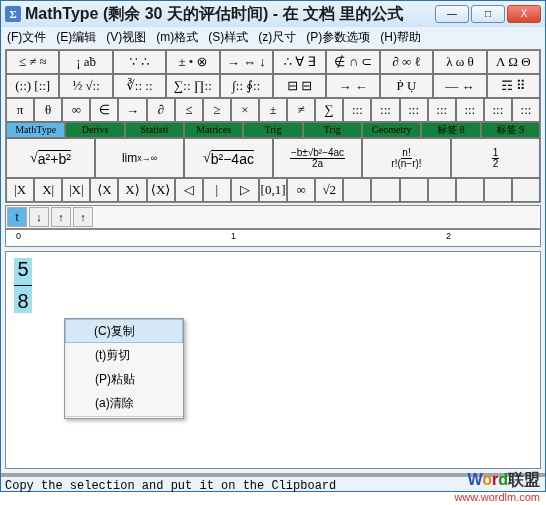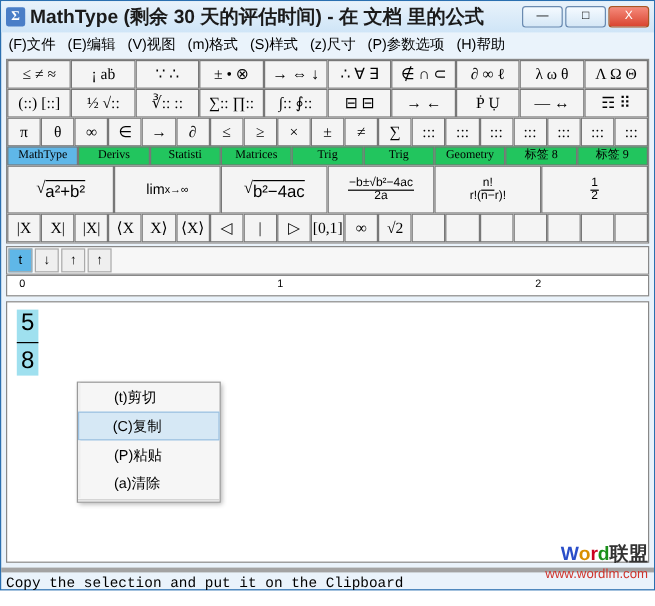--- a/index.html
+++ b/index.html
@@ -10,41 +10,41 @@
   .titlebar .title { font-size: 16px; color:#1b1b1b; flex:1; white-space:nowrap; overflow:hidden;font-weight:bold; }
   .winbtns { display:flex; gap:2px; }
   .winbtn { width: 34px; height: 18px; border:1px solid #6a8ab0; background:linear-gradient(#f5faff,#d5e7f6); border-radius:3px; font-size:10px; text-align:center; line-height:15px; cursor:pointer; }
   .winbtn.close { background: linear-gradient(#f58a7b,#d94530); color:#fff; border-color:#a52; }
   .menubar { height: 20px; display:flex; padding: 0 6px; font-size:12px; color:#000; gap:10px; align-items:center; }
   .menubar span { cursor:pointer; }
   .toolarea { margin: 2px 4px; border:1px solid #888; background:#fff; }
   .row { display:flex; }
   .cell { border:1px solid #777; height:24px; flex:1; display:flex; align-items:center; justify-content:center; font-size:13px; font-family: "Cambria Math","Times New Roman",serif; background:#f4f4f4; cursor:pointer; min-width:0; }
   .tabrow { display:flex; }
-  .tab { border:1px solid #777; height:16px; font:10px/14px serif; text-align:center; flex:1; background:#22c55e; cursor:pointer; overflow:hidden; }
+  .tab { border:1px solid #777; height:16px; font:10px/14px serif; text-align:center; flex:1; background:#15803d; cursor:pointer; overflow:hidden; }
   .tab.active { background:#5fb7e8; }
   .bigrow .cell { height:40px; font-size:14px; }
   .frac { display:inline-flex; flex-direction:column; align-items:center; font-size:10px; line-height:1; }
   .frac .n { border-bottom:1px solid #000; padding:0 1px; }
   .smallbar { display:flex; border:1px solid #888; margin:2px 4px 0; background:#f7f7f7; }
   .sbtn { width:20px; height:20px; border:1px solid #aaa; margin:1px; display:flex; align-items:center; justify-content:center; font-size:11px; cursor:pointer; background:#efefef; }
   .sbtn.colored { background:#5fb7e8; }
   .ruler { height:18px; border:1px solid #888; margin:0 4px; background:#fff; position:relative; font:9px/1 sans-serif; }
   .rmark { position:absolute; top:2px; }
   .canvas { margin:4px; border:1px solid #888; background:#fff; height:218px; position:relative; }
   .fraction-sel { position:absolute; left:8px; top:6px; background:#9fe0ef; display:flex; flex-direction:column; align-items:center; font:20px "Times New Roman",serif; }
   .fraction-sel .bar { width:18px; height:1px; background:#000; margin:4px 0; }
   .fraction-sel span { padding:0 3px; }
   .ctxmenu { position:absolute; left:58px; top:66px; width:120px; background:#f6f6f6; border:1px solid #999; box-shadow:2px 2px 4px rgba(0,0,0,0.3); }
   .ctxmenu .mi { height:24px; font-size:12px; display:flex; align-items:center; padding-left:28px; border-left:2px solid #eee; cursor:pointer; }
   .ctxmenu .mi.sel { background:#d6e8f5; border:1px solid #9bc0e0; }
   .ctxmenu .mi.disabled { color:#aaa; cursor:default; }
   .ctxmenu hr { border:0; border-top:1px solid #ccc; margin:1px 0; }
   .status { height:18px; font:12px/18px "Courier New",monospace; padding-left:4px; border-top:4px solid #a3a3a3; }
-  .watermark { position:absolute; bottom:20px; right:6px; text-align:right; }
+  .watermark { position:absolute; bottom:2px; right:6px; text-align:right; }
   .wm1 { font:bold 16px sans-serif; }
   .wm1 .w1 { color:#2a4ec9; } .wm1 .w2 { color:#d98f00; } .wm1 .w3 { color:#c02; } .wm1 .w4 { color:#1a8f1a; } .wm1 .w5 { color:#333; }
   .wm2 { font:11px sans-serif; color:#d0342c; }
 </style>
 </head>
 <body>
 
 <div class="window">
   <div class="titlebar">
     <div class="icon">Σ</div>
@@ -186,22 +186,22 @@
       <div class="rmark" style="left: 440px;">2</div>
     </div>
 
   <div class="canvas">
     <div class="fraction-sel">
       <span>5</span>
       <div class="bar"></div>
       <span>8</span>
     </div>
     <div class="ctxmenu">
+      <div class="mi sel">(C)复制</div>
       <div class="mi">(t)剪切</div>
-      <div class="mi sel">(C)复制</div>
       <div class="mi">(P)粘贴</div>
       <div class="mi">(a)清除</div>
       <hr>
     </div>
   </div>
 
   <div class="status">Copy the selection and put it on the Clipboard</div>
 </div>
 
 <div class="watermark">

